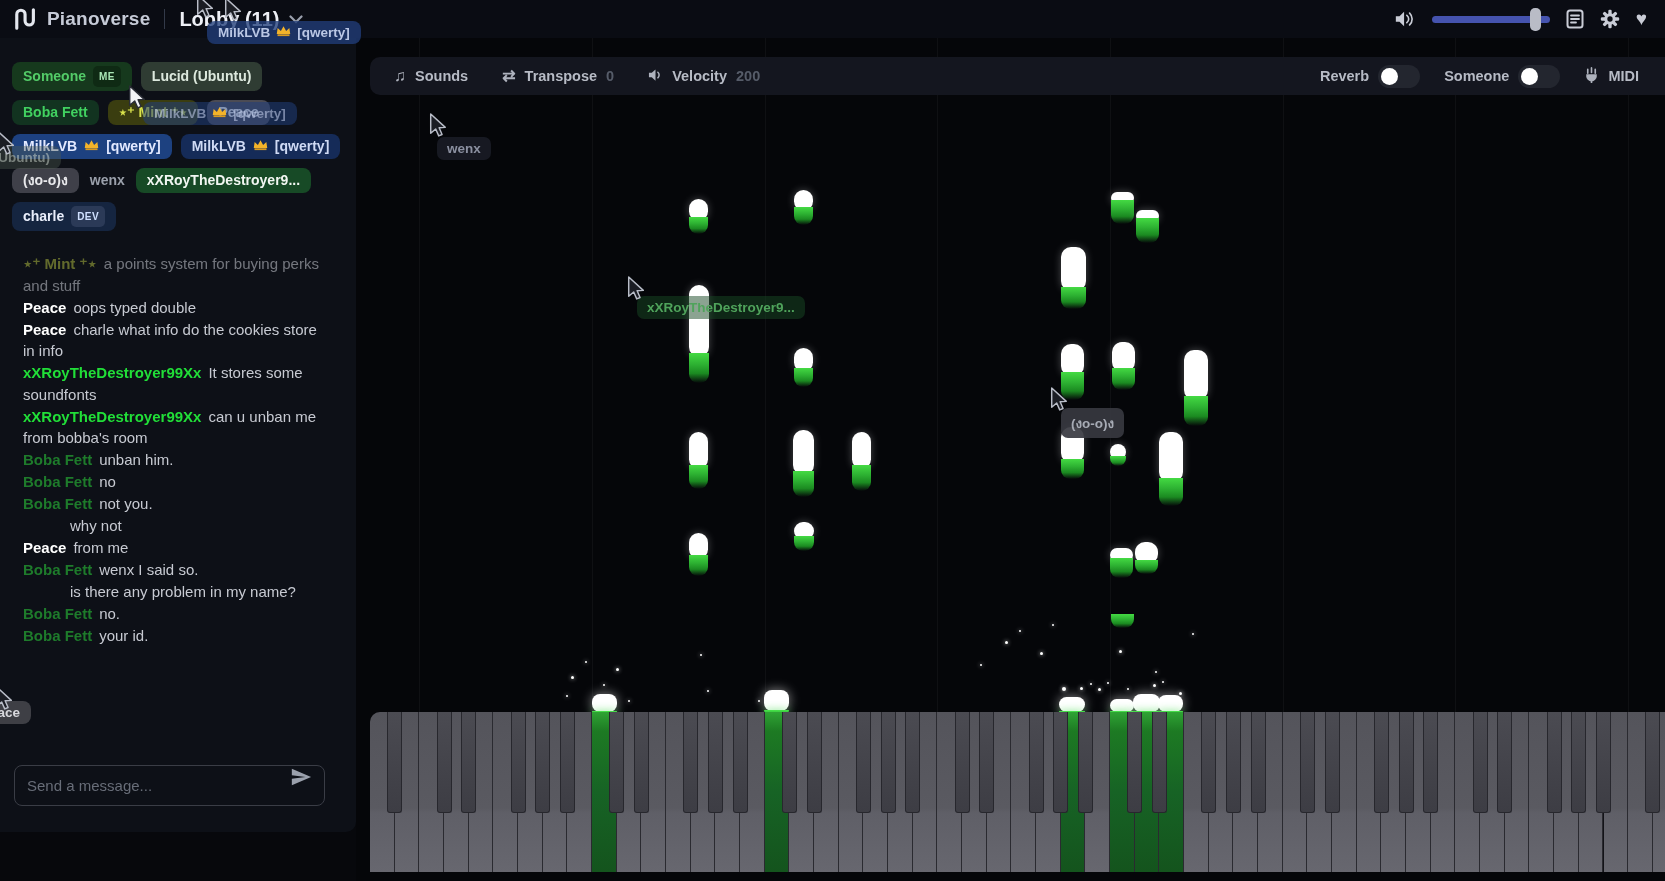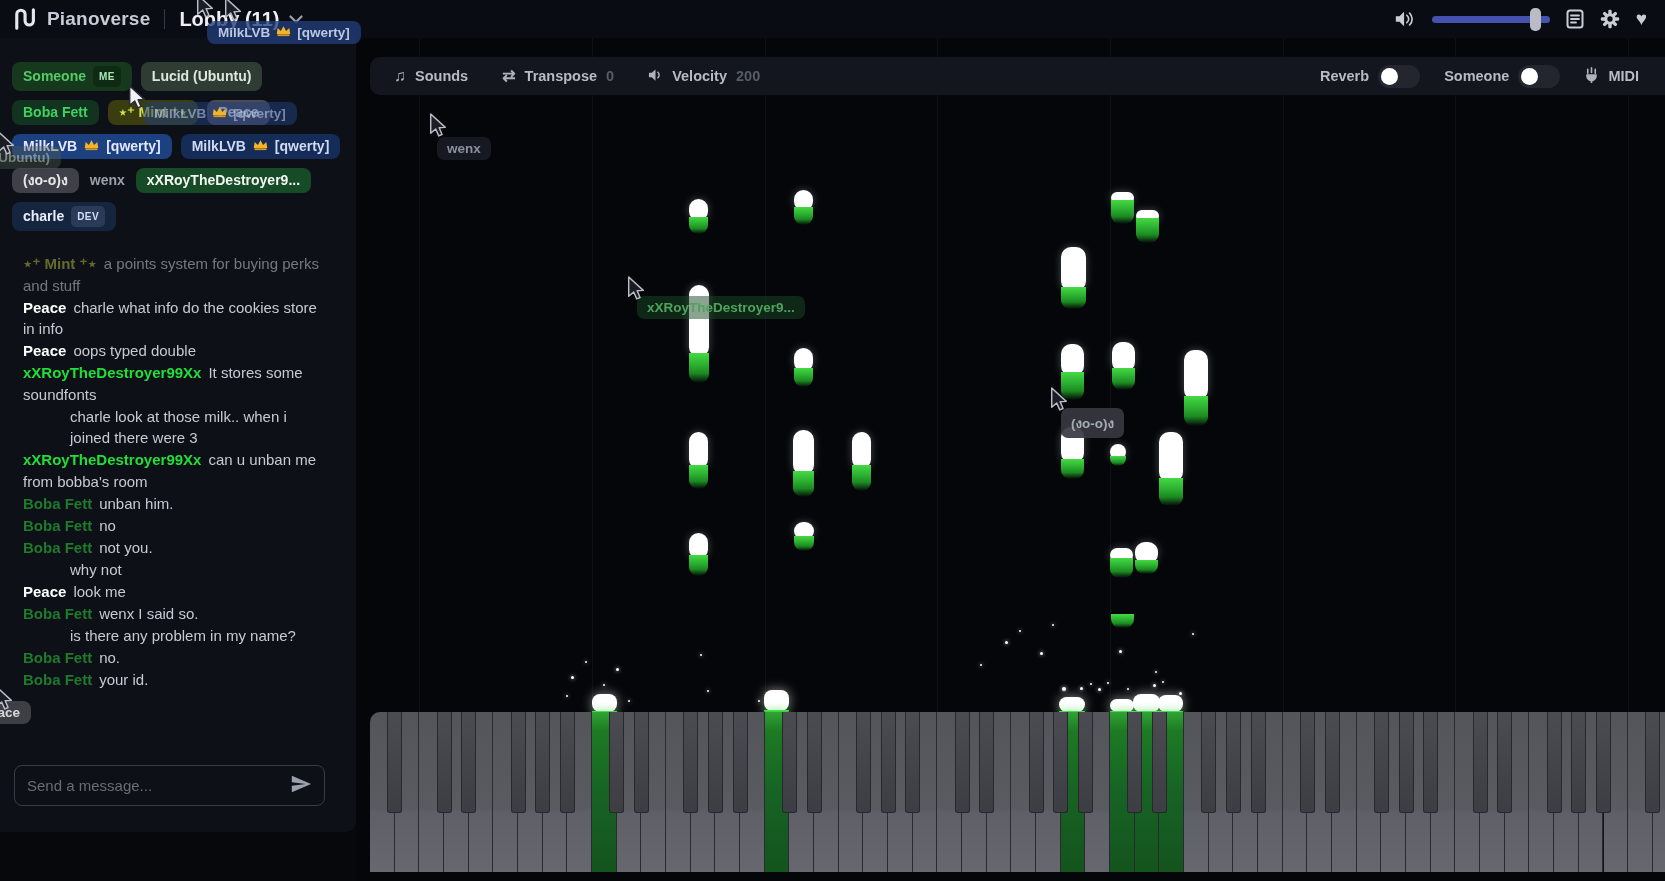--- a/index.html
+++ b/index.html
@@ -29,21 +29,21 @@
   .user-plain { font-size:14px; font-weight:600; padding:4px 2px; }
   .user-badge { font-size:10px; font-weight:700; padding:2px 6px; border-radius:5px; letter-spacing:.4px; }
   .chat { flex:1 1 auto; overflow:hidden; padding:14px 26px 0 23px; font-size:15px; line-height:21.5px; color:#c7cad2; }
   .chat-row { margin-bottom:0.5px; }
   .chat-row.dim { opacity:.55; }
   .chat-row.cont { padding-left:47px; }
   .cname { font-weight:700; margin-right:7px; }
   .cname.boba { font-weight:600; }
   .mention { background:#2d3038; border-radius:4px; padding:0 5px; color:#e2e5ec; font-weight:600; }
   .inputwrap { flex:0 0 auto; margin:10px 31px 26px 14px; height:41px; border:1.5px solid #3a3d46;
-    border-radius:8px; display:flex; align-items:center; padding:0 12px; }
+    border-radius:8px; display:flex; padding:0 12px; }
   .inputwrap input { flex:1; background:transparent; border:none; outline:none; color:#cfd2da;
     font-size:15px; font-family:"Liberation Sans",sans-serif; }
   .inputwrap input::placeholder { color:#686d78; }
 
   
   .stage { position:fixed; left:356px; top:38px; width:1309px; height:843px; background:#050609; z-index:10; }
   .gridline { position:absolute; top:0; width:1px; background:rgba(255,255,255,0.045); }
   .toolbar { position:absolute; left:14px; right:0; top:19px; height:38px; background:#14161f;
     border-radius:10px 0 0 10px; display:flex; align-items:center; padding:0 26px 0 24px; z-index:12; }
   .tb-left { display:flex; align-items:center; gap:34px; }
@@ -171,30 +171,29 @@
       <span class="user-pill" style="background: rgb(23, 74, 38); color: rgb(242, 247, 242);">
         <span>xXRoyTheDestroyer9...</span>
       </span>
       <span class="user-pill" style="background: rgb(21, 37, 64); color: rgb(233, 238, 251);">
         <span>charle</span>
         <span class="user-badge" style="background: rgb(43, 58, 87); color: rgb(207, 224, 255);">DEV</span>
       </span>
     </div>
   <div class="chat" id="chat">
       <div class="chat-row dim"><span class="cname" style="color: rgb(169, 181, 62);">⋆⁺ Mint ⁺⋆</span><span>a points system for buying perks and stuff</span></div>
+      <div class="chat-row"><span class="cname" style="color: rgb(255, 255, 255);">Peace</span><span>oops typed double</span></div>
       <div class="chat-row"><span class="cname" style="color: rgb(255, 255, 255);">Peace</span><span>charle what info do the cookies store in info</span></div>
-      <div class="chat-row"><span class="cname" style="color: rgb(255, 255, 255);">Peace</span><span>oops typed double</span></div>
       <div class="chat-row"><span class="cname" style="color: rgb(33, 223, 56);">xXRoyTheDestroyer99Xx</span><span>It stores some soundfonts</span></div>
-      <div class="chat-row cont"><span>charle look at those milk.. when i joined there were 3</span></div>
       <div class="chat-row"><span class="cname" style="color: rgb(33, 223, 56);">xXRoyTheDestroyer99Xx</span><span>can u unban me from bobba's room</span></div>
       <div class="chat-row"><span class="cname boba" style="color: rgb(30, 123, 43);">Boba Fett</span><span>unban him.</span></div>
       <div class="chat-row"><span class="cname boba" style="color: rgb(30, 123, 43);">Boba Fett</span><span>no</span></div>
       <div class="chat-row"><span class="cname boba" style="color: rgb(30, 123, 43);">Boba Fett</span><span>not you.</span></div>
       <div class="chat-row cont"><span>why not</span></div>
-      <div class="chat-row"><span class="cname" style="color: rgb(255, 255, 255);">Peace</span><span>look me</span></div>
+      <div class="chat-row"><span class="cname" style="color: rgb(255, 255, 255);">Peace</span><span>from me</span></div>
       <div class="chat-row"><span class="cname boba" style="color: rgb(30, 123, 43);">Boba Fett</span><span>wenx I said so.</span></div>
       <div class="chat-row cont"><span>is there any problem in my name?</span></div>
       <div class="chat-row"><span class="cname boba" style="color: rgb(30, 123, 43);">Boba Fett</span><span>no.</span></div>
       <div class="chat-row"><span class="cname boba" style="color: rgb(30, 123, 43);">Boba Fett</span><span>your id.</span></div>
     </div>
   <div class="inputwrap">
     <input type="text" placeholder="Send a message..." style="">
     <span>
       <svg width="22" height="22" viewBox="0 0 24 24" fill="#9aa0ac">
           <path d="M2 21 L23 12 L2 3 L2 10 L17 12 L2 14 Z"></path>

